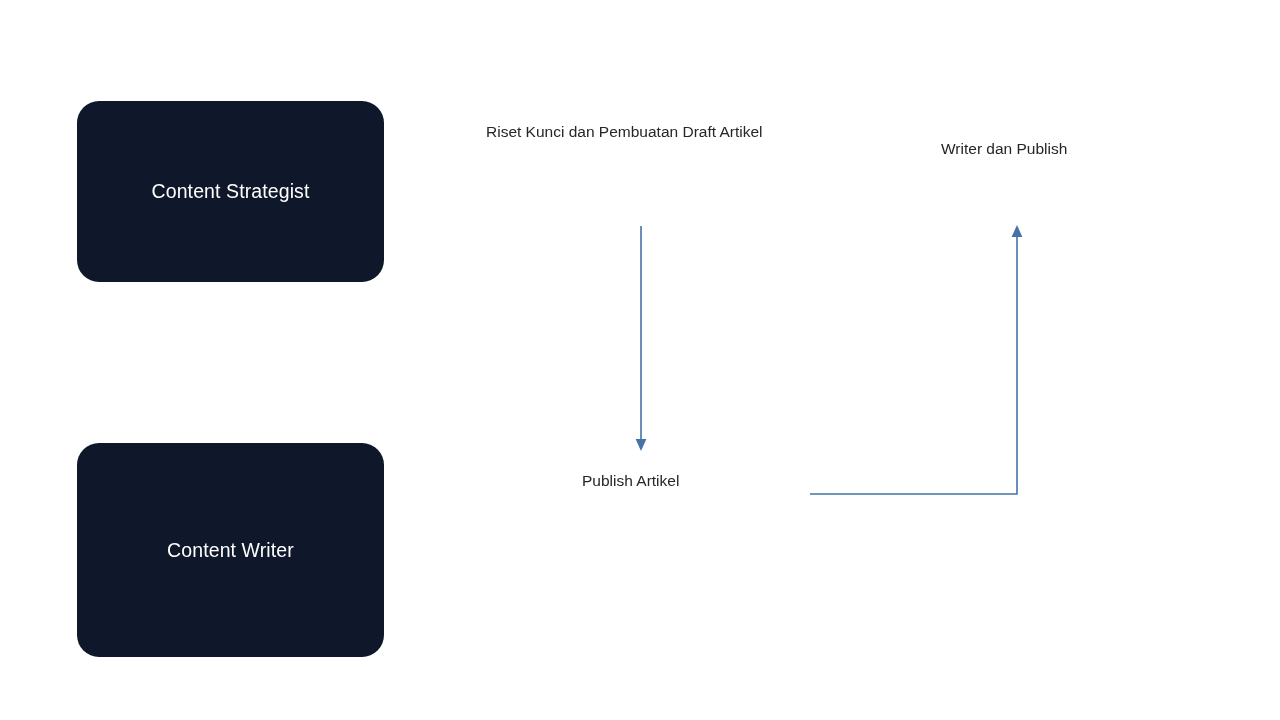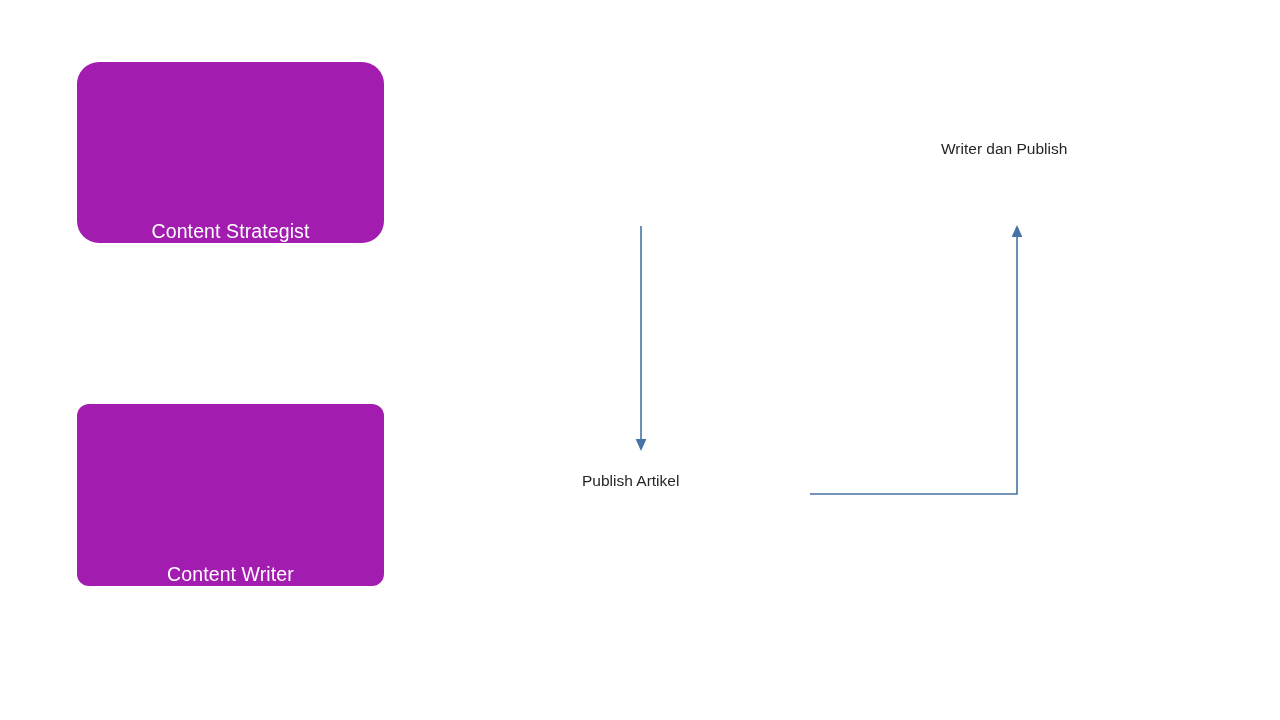--- a/index.html
+++ b/index.html
@@ -15,45 +15,45 @@
     width: 1280px;
     height: 720px;
     background: #ffffff;
     overflow: hidden;
   }
 
   
   .role-box {
     position: absolute;
     box-sizing: border-box;
-    background: #a21caf;
+    background: #0f172a;
     border-radius: 22px;
     display: flex;
-    align-items: flex-end;
+    align-items: center;
     justify-content: center;
+    margin-top: 39px;
   }
   .role-box-label {
     color: #ffffff;
     font-size: 19.5px;
     font-weight: 400;
     letter-spacing: 0.1px;
     white-space: nowrap;
   }
   #role-box-strategist {
     left: 77px;
     top: 62px;
     width: 307px;
     height: 181px;
   }
   #role-box-writer {
     left: 77px;
     top: 404px;
     width: 307px;
-    height: 182px;
-    border-radius: 12px;
+    height: 214px;
   }
 
   
   .flow-label {
     position: absolute;
     color: #262626;
     font-size: 15.5px;
     font-weight: 400;
     white-space: nowrap;
   }
@@ -99,18 +99,19 @@
       <line x1="641" y1="226" x2="641" y2="442" stroke="#4573A7" stroke-width="1.6"></line>
       <polygon points="641,451 635.6,439 646.4,439" fill="#4573A7"></polygon>
     </g>
 
     <g>
       <polyline points="810,494 1017,494 1017,235" fill="none" stroke="#4573A7" stroke-width="1.6"></polyline>
       <polygon points="1017,225 1011.6,237 1022.4,237" fill="#4573A7"></polygon>
     </g>
   </svg>
 
+  <div class="flow-label" id="label-research">Riset Kunci dan Pembuatan Draft Artikel</div>
 
   <div class="flow-label" id="label-review">Writer dan Publish</div>
 
   <div class="flow-label" id="label-writing">Publish Artikel</div>
 
 </div>
 
 </body></html>

